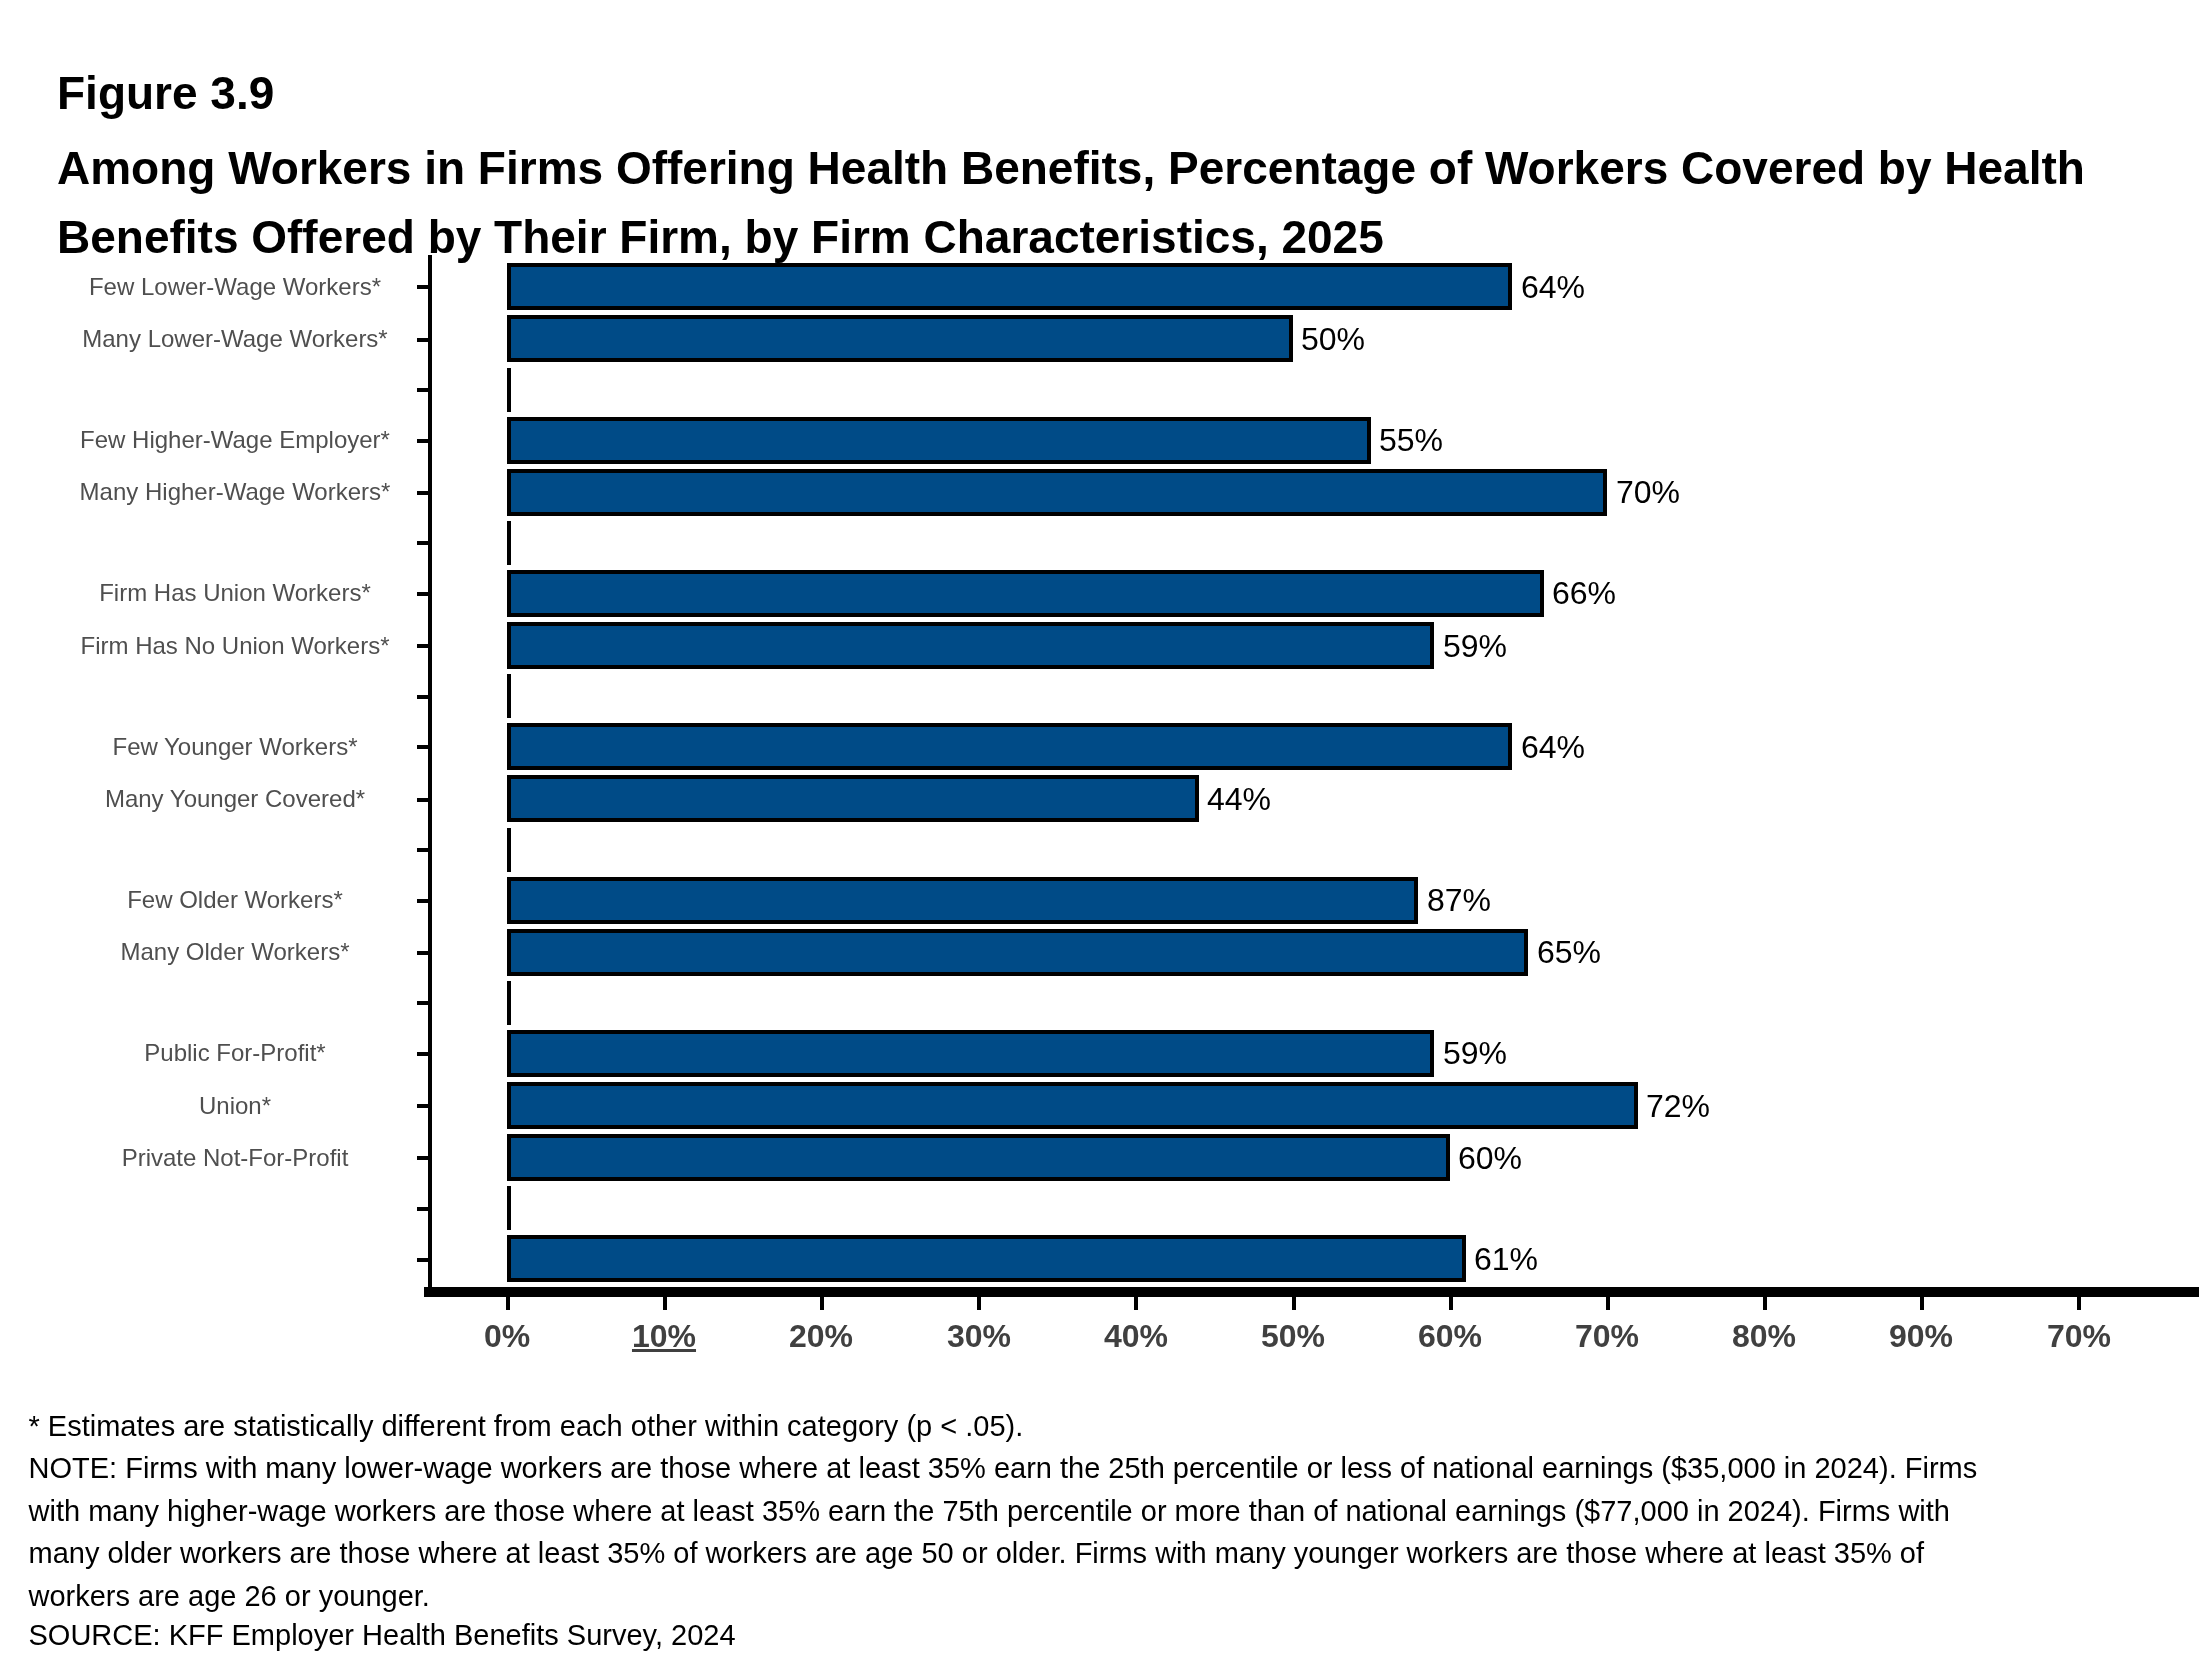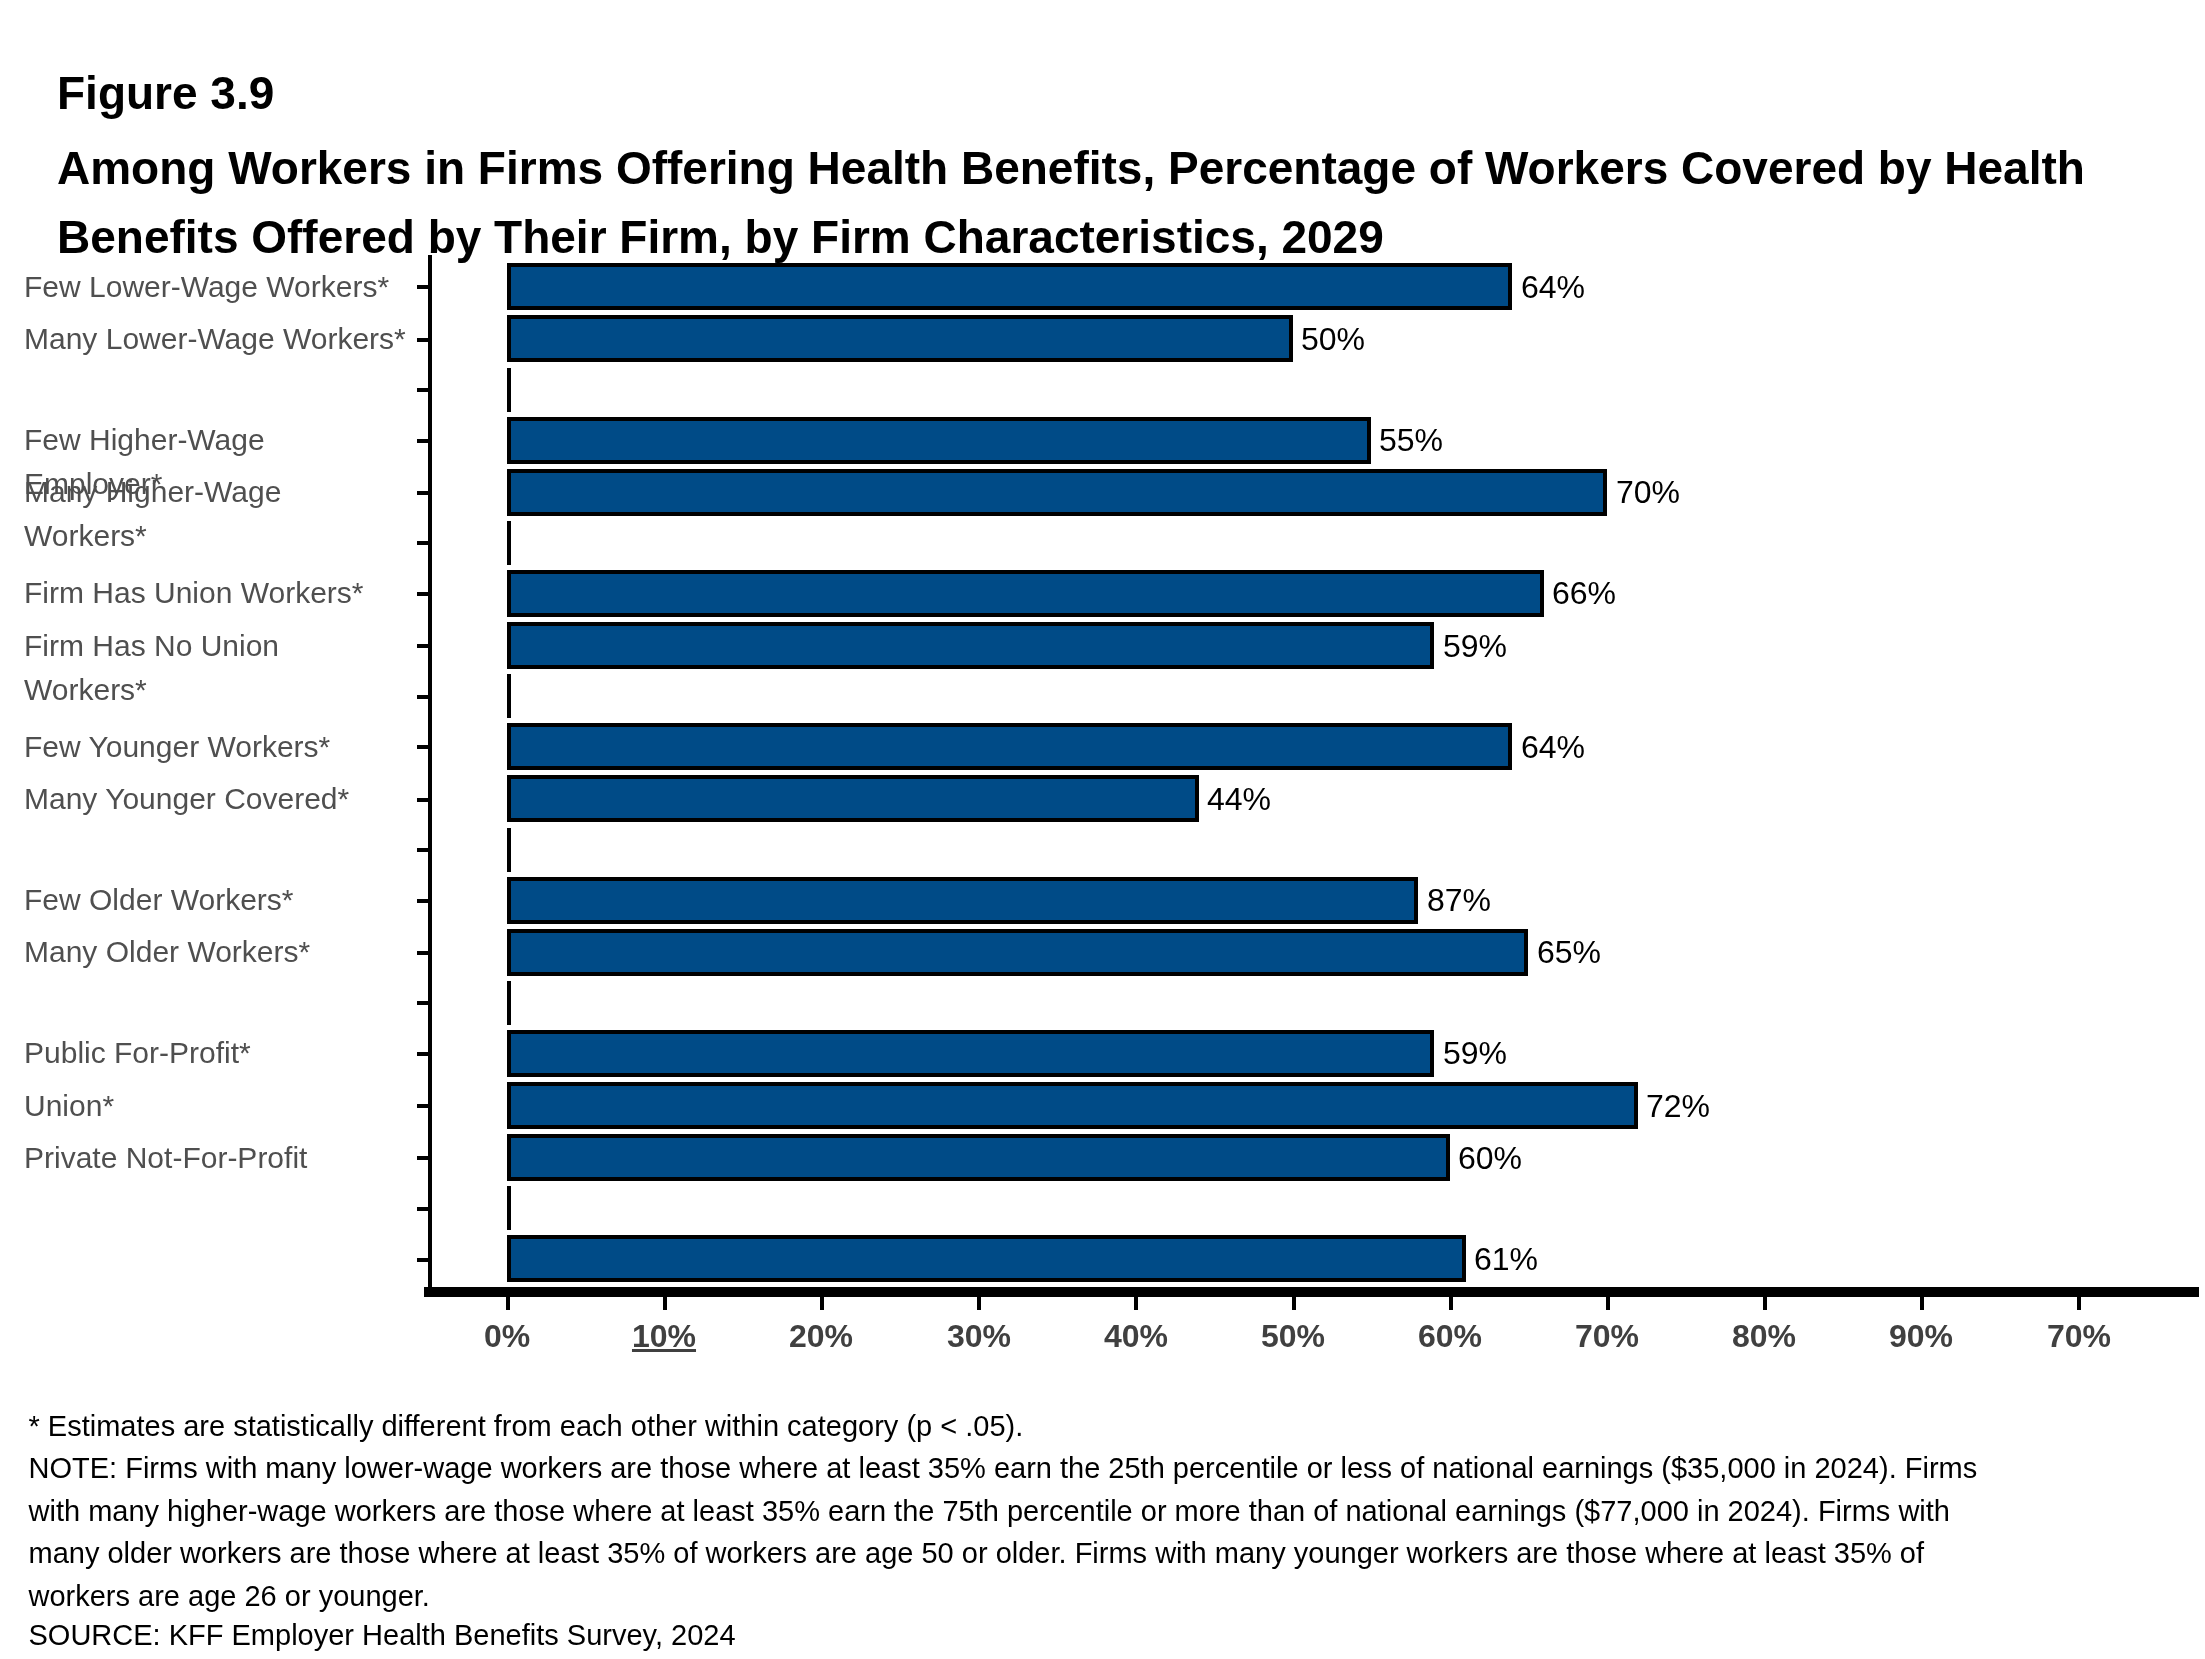--- a/index.html
+++ b/index.html
@@ -8,33 +8,33 @@
     font-family:"Liberation Sans", sans-serif;
   }
   .hdr{position:absolute;left:57px;color:#000;font-weight:bold;}
   #figure-label{top:66px;font-size:46px;}
   #chart-title{top:134px;font-size:46px;line-height:69px;white-space:pre;}
   #chart{position:absolute;left:0;top:0;width:2205px;height:1660px;}
   .axis-line{position:absolute;background:#000;}
   .y-tick{position:absolute;background:#000;height:4px;width:11px;}
   .x-tick{position:absolute;background:#000;width:4px;height:14.2px;}
   .x-tick-label{position:absolute;width:126px;text-align:center;font-size:32px;font-weight:bold;color:#404040;}
-  .cat-label{position:absolute;text-align:left;font-size:30px;color:#4f4f4f;height:44px;line-height:44px;}
+  .cat-label{position:absolute;text-align:center;font-size:24px;color:#4f4f4f;height:44px;line-height:44px;margin-left:18px;}
   .cat-label.bold{font-weight:bold;color:#424242;}
   .bar{position:absolute;box-sizing:border-box;border:4px solid #000;}
   .val-label{position:absolute;font-size:32px;color:#000;height:44px;line-height:44px;white-space:nowrap;}
   .zero-mark{position:absolute;background:#000;width:4px;height:44px;}
   .foot{position:absolute;left:28.5px;color:#000;font-size:29px;line-height:42px;}
 </style>
 </head>
 <body>
 
 <div id="figure-label" class="hdr">Figure 3.9</div>
 <div id="chart-title" class="hdr">Among Workers in Firms Offering Health Benefits, Percentage of Workers Covered by Health
-Benefits Offered by Their Firm, by Firm Characteristics, 2029</div>
+Benefits Offered by Their Firm, by Firm Characteristics, 2025</div>
 
 <div id="chart">
     <div class="axis-line" style="left: 428px; top: 255px; width: 4px; height: 1042px;"></div>
     <div class="axis-line" style="left: 424px; top: 1287px; width: 1775px; height: 9.5px;"></div>
     <div class="x-tick" style="left: 506px; top: 1296px;"></div>
     <div class="x-tick-label" style="left: 444px; top: 1318px;">0%</div>
     <div class="x-tick" style="left: 663px; top: 1296px;"></div>
     <div class="x-tick-label" style="left: 601px; top: 1318px; text-decoration: underline;">10%</div>
     <div class="x-tick" style="left: 820px; top: 1296px;"></div>
     <div class="x-tick-label" style="left: 758px; top: 1318px;">20%</div>

